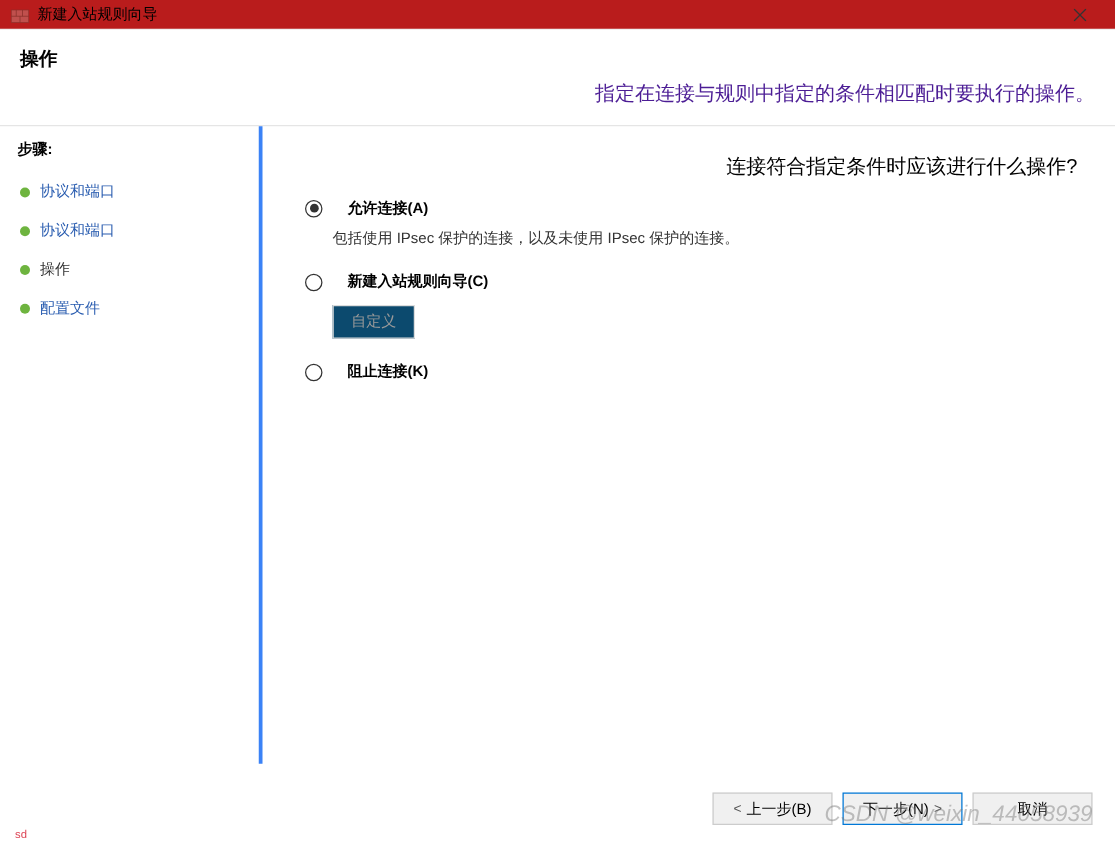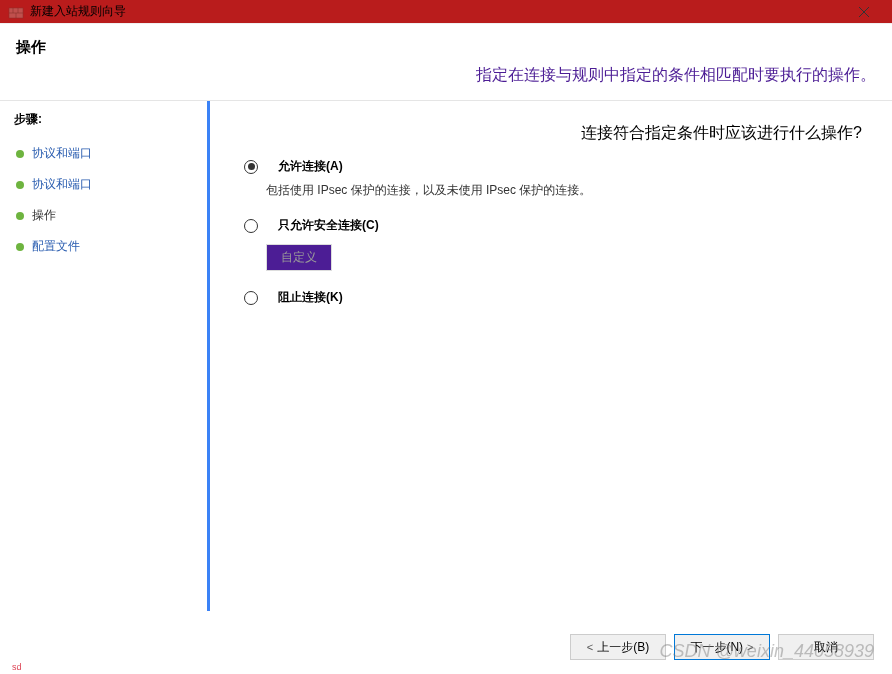--- a/index.html
+++ b/index.html
@@ -146,21 +146,21 @@
       margin-top: 6px;
       line-height: 1.5;
       max-width: 560px;
     }
     .customize-btn {
       margin-left: 22px;
       margin-top: 10px;
       padding: 4px 14px;
       font-size: 12px;
       color: #999;
-      background: #4c1d95;
+      background: #0c4a6e;
       border: 1px solid #ddd;
       cursor: not-allowed;
       font-family: inherit;
     }
     .footer {
       position: absolute;
       bottom: 0;
       left: 0;
       right: 0;
       height: 54px;
@@ -263,21 +263,21 @@
         <div class="radio-row">
           <span class="radio-circle selected"></span>
           <span class="radio-label">允许连接(A)</span>
         </div>
         <div class="radio-desc">包括使用 IPsec 保护的连接，以及未使用 IPsec 保护的连接。</div>
       </div>
 
       <div class="radio-option">
         <div class="radio-row">
           <span class="radio-circle"></span>
-          <span class="radio-label">只允许安全连接(C)</span>
+          <span class="radio-label">新建入站规则向导(C)</span>
         </div>
         <button class="customize-btn" disabled="">自定义</button>
       </div>
 
       <div class="radio-option">
         <div class="radio-row">
           <span class="radio-circle"></span>
           <span class="radio-label">阻止连接(K)</span>
         </div>
       </div>

